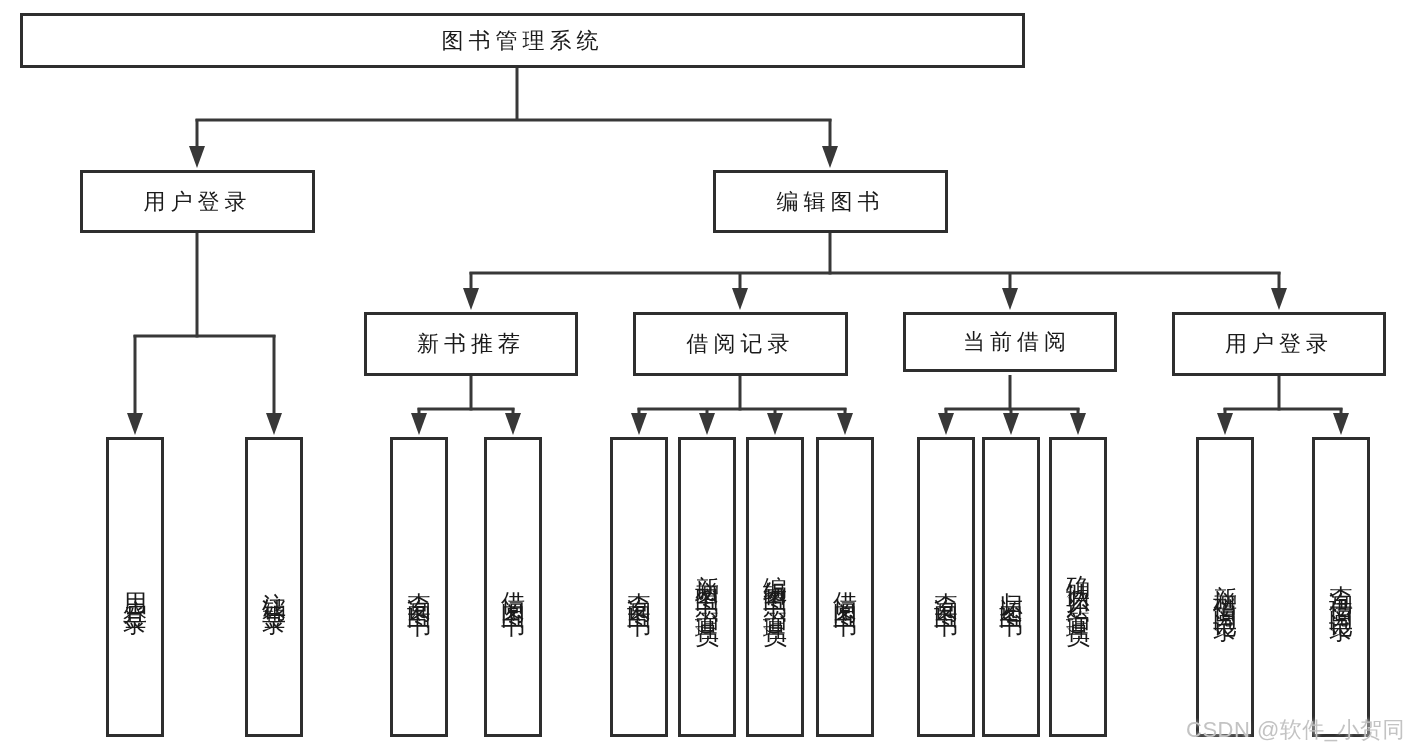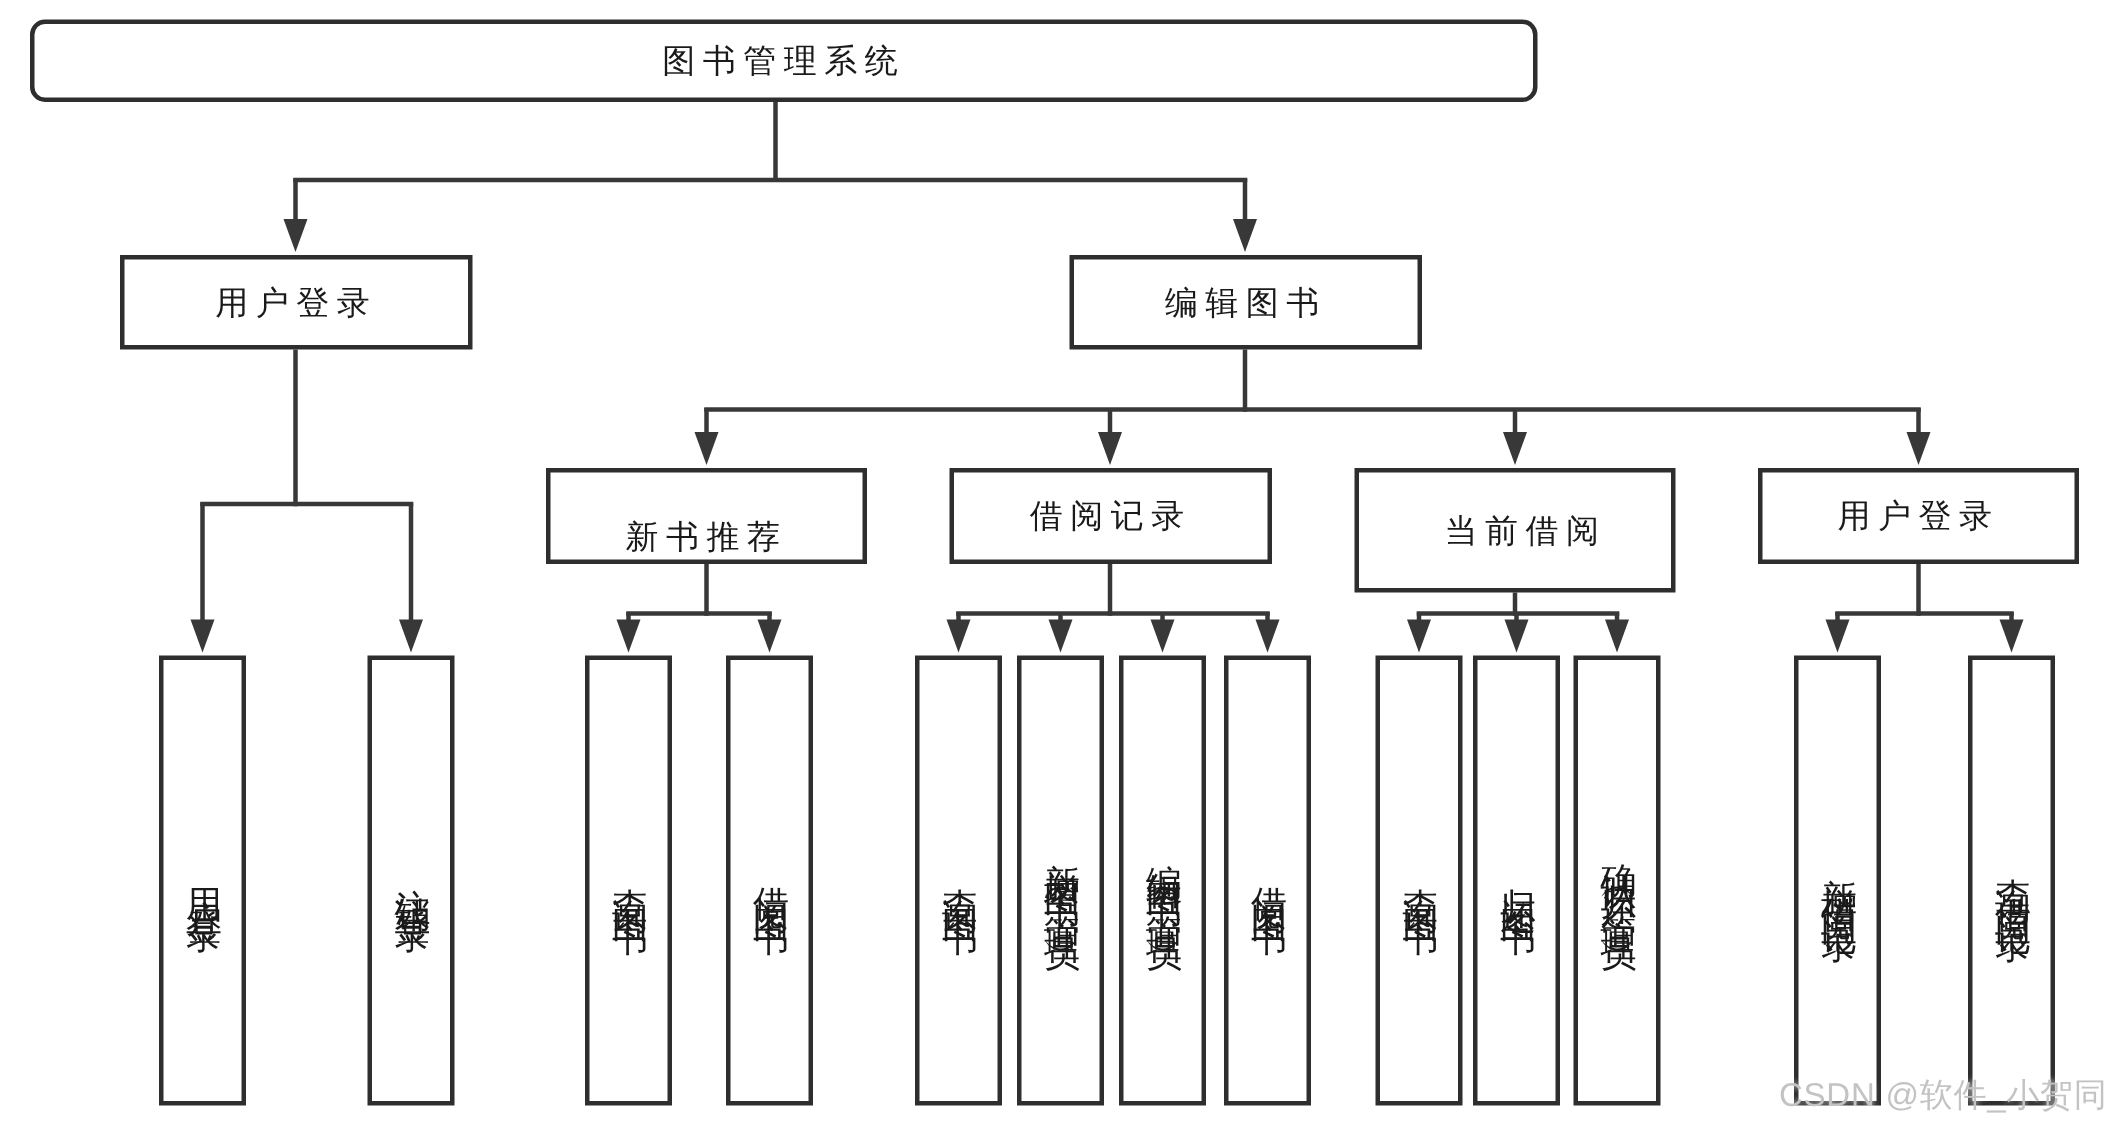--- a/index.html
+++ b/index.html
@@ -143,38 +143,38 @@
     <g>
       <path d="M1279,375 V410.5"></path>
       <path d="M1223.5,409 H1342.5"></path>
       <path d="M1225,408 V417"></path>
       <path d="M1341,408 V417"></path>
       <polygon points="1217,413 1233,413 1225,435"></polygon>
       <polygon points="1333,413 1349,413 1341,435"></polygon>
     </g>
   </svg>
 
-  <div class="hbox" style="left:20px; top:13px; width:1005px; height:55px;border-radius:10px;">
+  <div class="hbox" style="left:20px; top:13px; width:1005px; height:55px;">
     <span class="lbl">图书管理系统</span>
   </div>
 
   <div class="hbox" style="left:80px; top:170px; width:235px; height:63px;">
     <span class="lbl">用户登录</span>
   </div>
   <div class="hbox" style="left:713px; top:170px; width:235px; height:63px;">
     <span class="lbl">编辑图书</span>
   </div>
 
-  <div class="hbox" style="left:364px; top:312px; width:214px; height:64px;align-items:flex-end;">
+  <div class="hbox" style="left:364px; top:312px; width:214px; height:64px;">
     <span class="lbl">新书推荐</span>
   </div>
   <div class="hbox" style="left:633px; top:312px; width:215px; height:64px;">
     <span class="lbl">借阅记录</span>
   </div>
-  <div class="hbox" style="left:903px; top:312px; width:214px; height:83px;padding-left:14px;">
+  <div class="hbox" style="left:903px; top:312px; width:214px; height:60px;padding-left:14px;">
     <span class="lbl">当前借阅</span>
   </div>
   <div class="hbox" style="left:1172px; top:312px; width:214px; height:64px;">
     <span class="lbl">用户登录</span>
   </div>
 
   <div class="vbox" style="left:106px;">
     <span class="vlbl">用户登录</span>
   </div>
   <div class="vbox" style="left:245px;">

